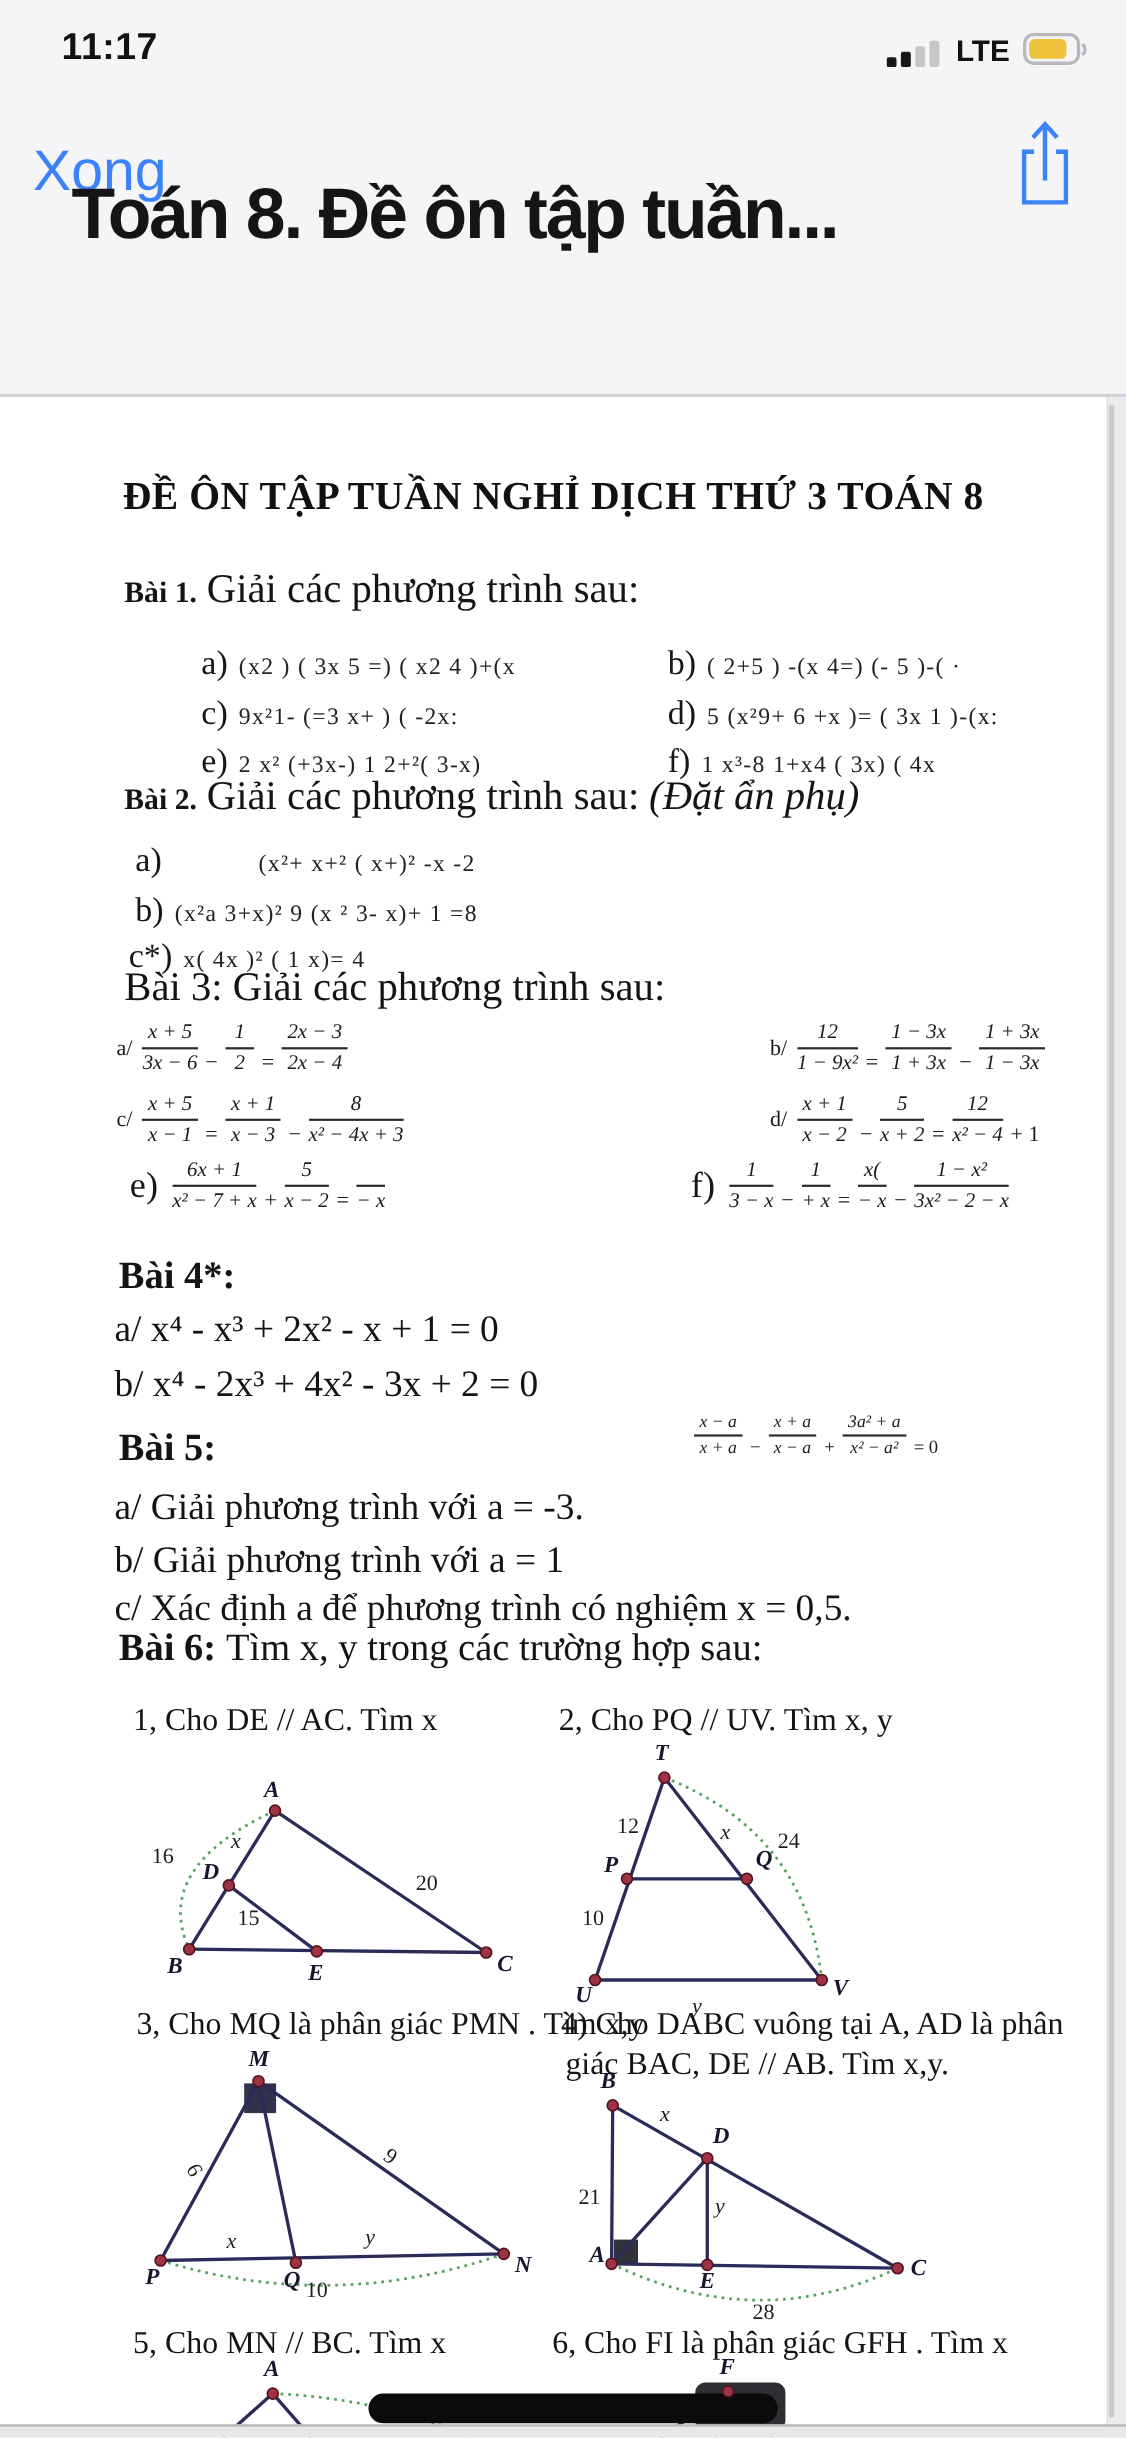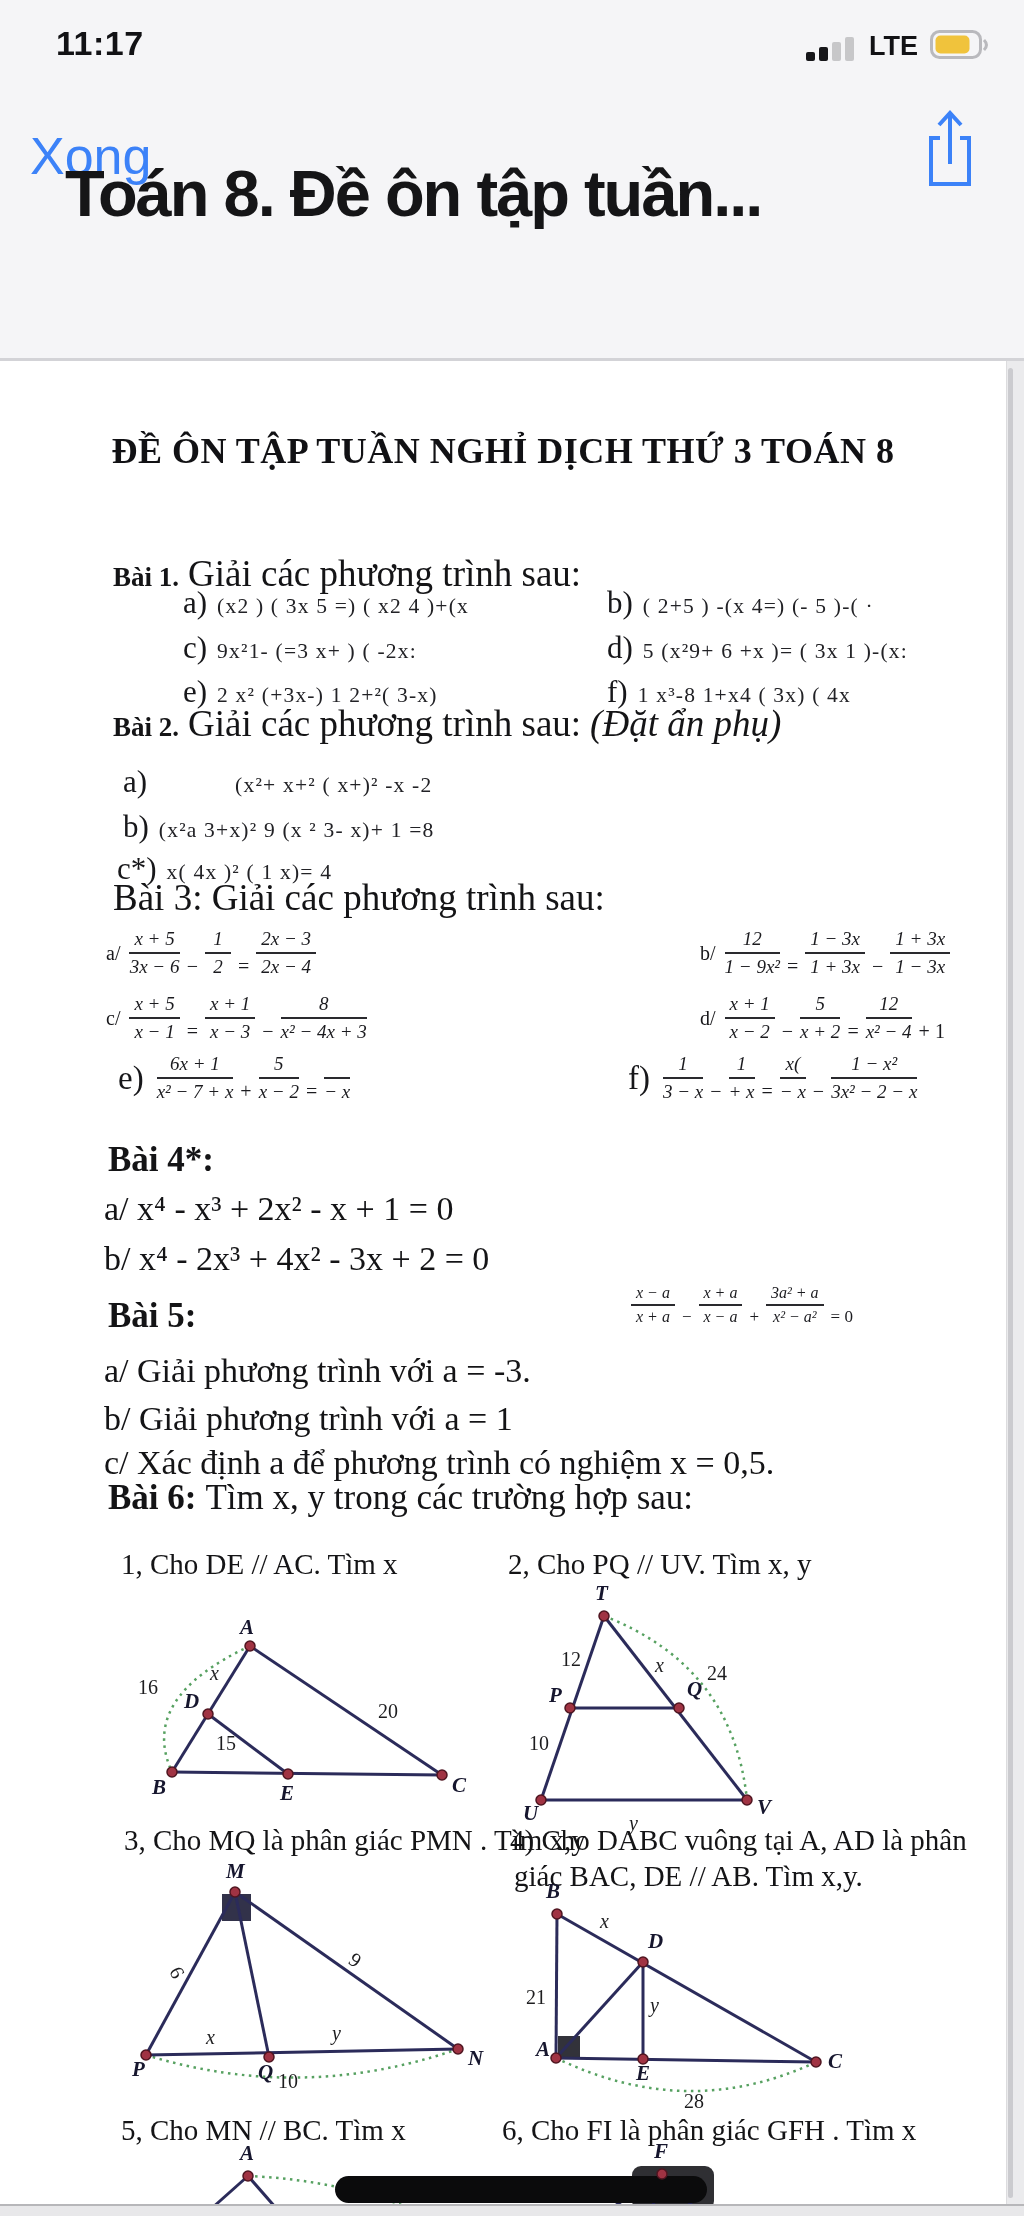--- a/index.html
+++ b/index.html
@@ -89,21 +89,21 @@
   <div class="abs big-title">Toán 8. Đề ôn tập tuần...</div>
 </div>
 <div class="abs divider"></div>
 
 <div class="abs page"></div>
 <div class="abs gutter"></div>
 <div class="abs scroll-thumb"></div>
 
 <div class="abs doc-heading">ĐỀ ÔN TẬP TUẦN NGHỈ DỊCH THỨ 3 TOÁN 8</div>
 
-<div class="abs bai-head" style="left:113px;top:552px;">
+<div class="abs bai-head" style="left:113px;top:514px;">
   <span class="bai-tag">Bài 1.</span>
   <span class="bai-title">Giải các phương trình sau:</span>
 </div>
 <div class="abs eq-item" style="left:183px;top:585px;">
   <span class="eq-label">a)</span>
   <span class="eq-text">(x2 ) ( 3x 5 =) ( x2 4 )+(x</span>
 </div>
 <div class="abs eq-item" style="left:607px;top:585px;">
   <span class="eq-label">b)</span>
   <span class="eq-text">( 2+5 ) -(x 4=) (- 5 )-( ·</span>

